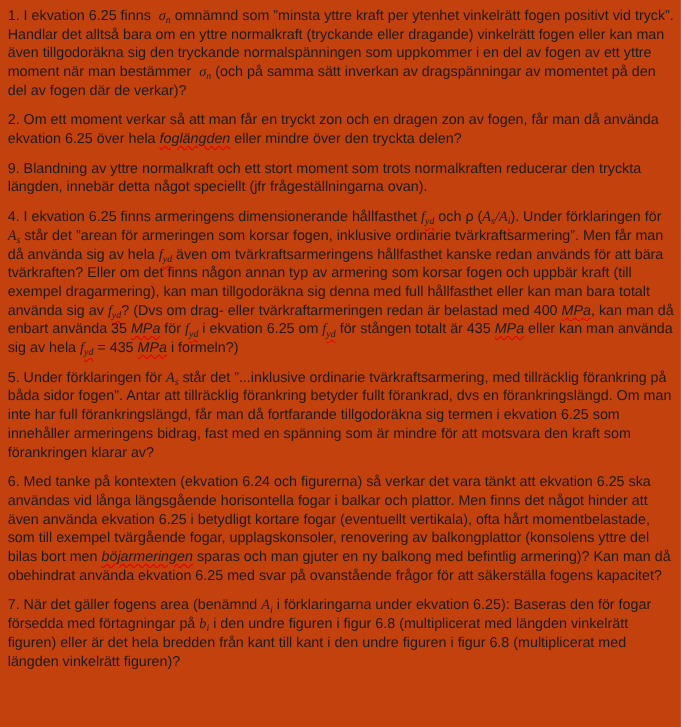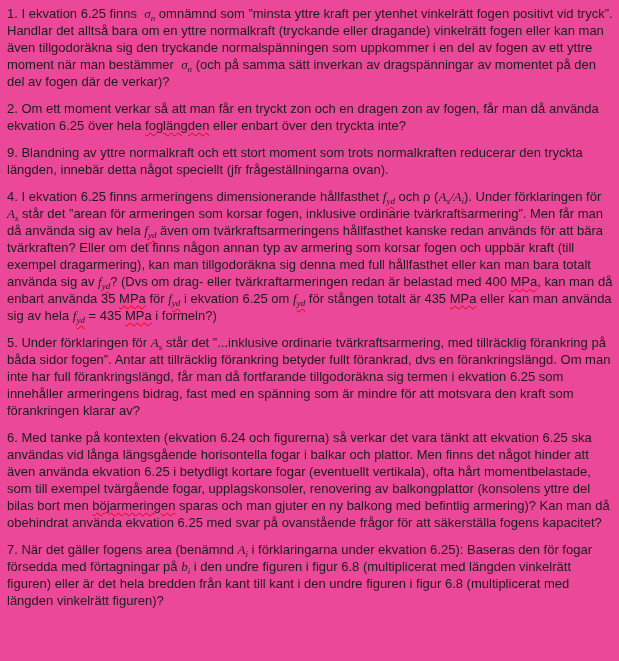--- a/index.html
+++ b/index.html
@@ -15,21 +15,21 @@
     font-size: 13px;
     line-height: 17px;
     color: #1c1c1c;
     -webkit-font-smoothing: antialiased;
   }
   .page {
     box-sizing: border-box;
     width: 619px;
     height: 661px;
     padding: 5px 4px 0 7px;
-    background: #ec4899;
+    background: #c2410c;
   }
   p.para {
     margin: 0 0 10px 0;
     padding: 0;
   }
   .run { white-space: pre-wrap; }
   .math {
     font-family: "Liberation Serif", serif;
     font-style: italic;
   }
@@ -39,26 +39,27 @@
     font-size: 9px;
     vertical-align: -3px;
     line-height: 0;
   }
   .squiggle {
     text-decoration-line: underline;
     text-decoration-style: wavy;
     text-decoration-color: var(--squiggle, #e60000);
     text-decoration-thickness: 1px;
     text-underline-offset: 2px;
+    font-style: italic;
   }
 </style>
 </head>
 <body style="background: rgb(255, 255, 255); color: rgb(28, 28, 28); --squiggle: #e60000;">
 
 <div class="page">
     <p class="para"><span class="run">1. I ekvation 6.25 finns  </span><span class="run math">σ</span><span class="run sub">n</span><span class="run"> omnämnd som ”minsta yttre kraft per ytenhet vinkelrätt fogen positivt vid tryck”. Handlar det alltså bara om en yttre normalkraft (tryckande eller dragande) vinkelrätt fogen eller kan man även tillgodoräkna sig den tryckande normalspänningen som uppkommer i en del av fogen av ett yttre moment när man bestämmer  </span><span class="run math">σ</span><span class="run sub">n</span><span class="run"> (och på samma sätt inverkan av dragspänningar av momentet på den del av fogen där de verkar)?</span></p>
-    <p class="para"><span class="run">2. Om ett moment verkar så att man får en tryckt zon och en dragen zon av fogen, får man då använda ekvation 6.25 över hela </span><span class="run squiggle">foglängden</span><span class="run"> eller enbart över den tryckta inte?</span></p>
+    <p class="para"><span class="run">2. Om ett moment verkar så att man får en tryckt zon och en dragen zon av fogen, får man då använda ekvation 6.25 över hela </span><span class="run squiggle">foglängden</span><span class="run"> eller mindre över den tryckta delen?</span></p>
     <p class="para"><span class="run">9. Blandning av yttre normalkraft och ett stort moment som trots normalkraften reducerar den tryckta längden, innebär detta något speciellt (jfr frågeställningarna ovan).</span></p>
     <p class="para"><span class="run">4. I ekvation 6.25 finns armeringens dimensionerande hållfasthet </span><span class="run math">f</span><span class="run sub squiggle">yd</span><span class="run"> och ρ (</span><span class="run math">A</span><span class="run sub">s</span><span class="run math">/</span><span class="run math">A</span><span class="run sub squiggle">i</span><span class="run">). Under förklaringen för </span><span class="run math">A</span><span class="run sub">s</span><span class="run"> står det ”arean för armeringen som korsar fogen, inklusive ordinarie tvärkraftsarmering”. Men får man då använda sig av hela </span><span class="run math">f</span><span class="run sub squiggle">yd</span><span class="run"> även om tvärkraftsarmeringens hållfasthet kanske redan används för att bära tvärkraften? Eller om det finns någon annan typ av armering som korsar fogen och uppbär kraft (till exempel dragarmering), kan man tillgodoräkna sig denna med full hållfasthet eller kan man bara totalt använda sig av </span><span class="run math">f</span><span class="run sub squiggle">yd</span><span class="run">? (Dvs om drag- eller tvärkraftarmeringen redan är belastad med 400 </span><span class="run squiggle">MPa</span><span class="run">, kan man då enbart använda 35 </span><span class="run squiggle">MPa</span><span class="run"> för </span><span class="run math">f</span><span class="run sub squiggle">yd</span><span class="run"> i ekvation 6.25 om </span><span class="run math">f</span><span class="run sub squiggle">yd</span><span class="run"> för stången totalt är 435 </span><span class="run squiggle">MPa</span><span class="run"> eller kan man använda sig av hela </span><span class="run math">f</span><span class="run sub squiggle">yd</span><span class="run"> = 435 </span><span class="run squiggle">MPa</span><span class="run"> i formeln?)</span></p>
     <p class="para"><span class="run">5. Under förklaringen för </span><span class="run math">A</span><span class="run sub">s</span><span class="run"> står det ”...inklusive ordinarie tvärkraftsarmering, med tillräcklig förankring på båda sidor fogen”. Antar att tillräcklig förankring betyder fullt förankrad, dvs en förankringslängd. Om man inte har full förankringslängd, får man då fortfarande tillgodoräkna sig termen i ekvation 6.25 som innehåller armeringens bidrag, fast med en spänning som är mindre för att motsvara den kraft som förankringen klarar av?</span></p>
     <p class="para"><span class="run">6. Med tanke på kontexten (ekvation 6.24 och figurerna) så verkar det vara tänkt att ekvation 6.25 ska användas vid långa längsgående horisontella fogar i balkar och plattor. Men finns det något hinder att även använda ekvation 6.25 i betydligt kortare fogar (eventuellt vertikala), ofta hårt momentbelastade, som till exempel tvärgående fogar, upplagskonsoler, renovering av balkongplattor (konsolens yttre del bilas bort men </span><span class="run squiggle">böjarmeringen</span><span class="run"> sparas och man gjuter en ny balkong med befintlig armering)? Kan man då obehindrat använda ekvation 6.25 med svar på ovanstående frågor för att säkerställa fogens kapacitet?</span></p>
     <p class="para"><span class="run">7. När det gäller fogens area (benämnd </span><span class="run math">A</span><span class="run sub squiggle">i</span><span class="run"> i förklaringarna under ekvation 6.25): Baseras den för fogar försedda med förtagningar på </span><span class="run math">b</span><span class="run sub">i</span><span class="run"> i den undre figuren i figur 6.8 (multiplicerat med längden vinkelrätt figuren) eller är det hela bredden från kant till kant i den undre figuren i figur 6.8 (multiplicerat med längden vinkelrätt figuren)?</span></p>
   </div>
 
 </body></html>

